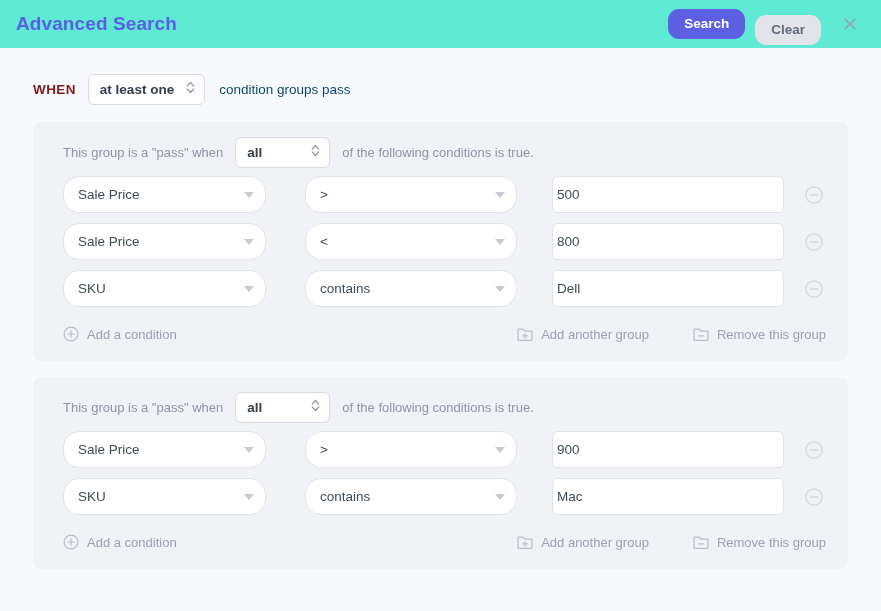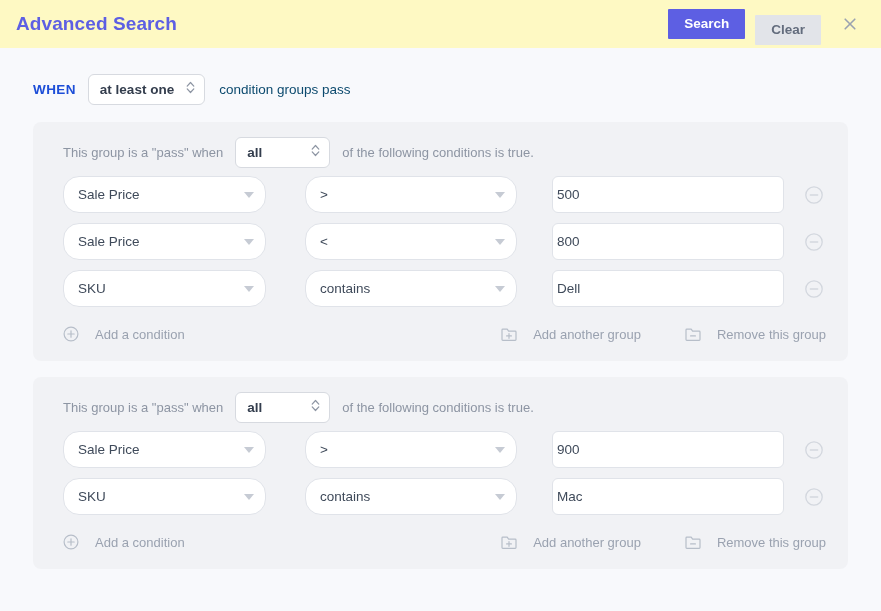--- a/index.html
+++ b/index.html
@@ -12,21 +12,21 @@
   body {
     font-family: "Liberation Sans", sans-serif;
     background: #f8f9fc;
     color: #3f4a5a;
     overflow: hidden;
   }
 
   
   .header {
     height: 48px;
-    background: #fef9c3;
+    background: #5eead4;
     display: flex;
     align-items: center;
     padding: 0 16px 0 16px;
     position: relative;
   }
 
   .title {
     font-size: 19px;
     font-weight: bold;
     color: #5d5fe3;
@@ -35,21 +35,21 @@
 
   .header-actions {
     margin-left: auto;
     display: flex;
     align-items: center;
     gap: 10px;
   }
 
   .btn {
     border: none;
-    border-radius: 1px;
+    border-radius: 11px;
     font-family: "Liberation Sans", sans-serif;
     font-size: 13.5px;
     font-weight: bold;
     cursor: pointer;
     height: 30px;
     padding: 0 16px;
     line-height: 30px;
   }
 
   .btn-primary {
@@ -79,21 +79,21 @@
   .when-row {
     display: flex;
     align-items: center;
     padding: 24px 0 0 33px;
     height: 58px;
   }
 
   .when-label {
     font-size: 13.5px;
     font-weight: bold;
-    color: #1d4ed8;
+    color: #7f1d1d;
     letter-spacing: 0.4px;
     margin-right: 12px;
   }
 
   .native-select {
     position: relative;
     display: inline-flex;
     align-items: center;
     background: #ffffff;
     border: 1px solid #d7dae0;
@@ -224,21 +224,21 @@
     display: flex;
     align-items: center;
     height: 34px;
     padding-left: 14px;
     margin-top: 2px;
   }
 
   .action-link {
     display: inline-flex;
     align-items: center;
-    gap: 16px;
+    gap: 8px;
     font-size: 13px;
     color: #9aa2b0;
     cursor: pointer;
     white-space: nowrap;
     justify-content: space-between;
   }
 
   .action-link svg { display: block; flex: none; }
 
   .footer-right {

